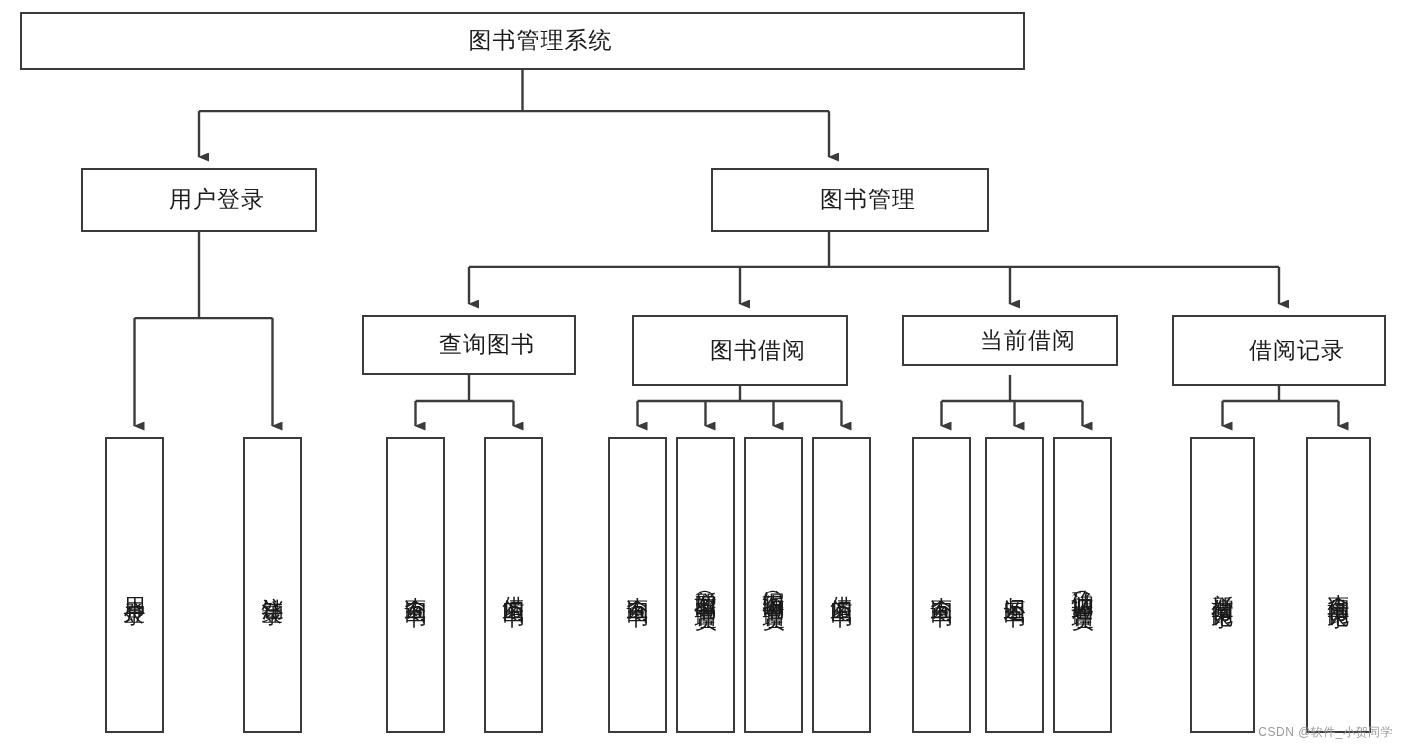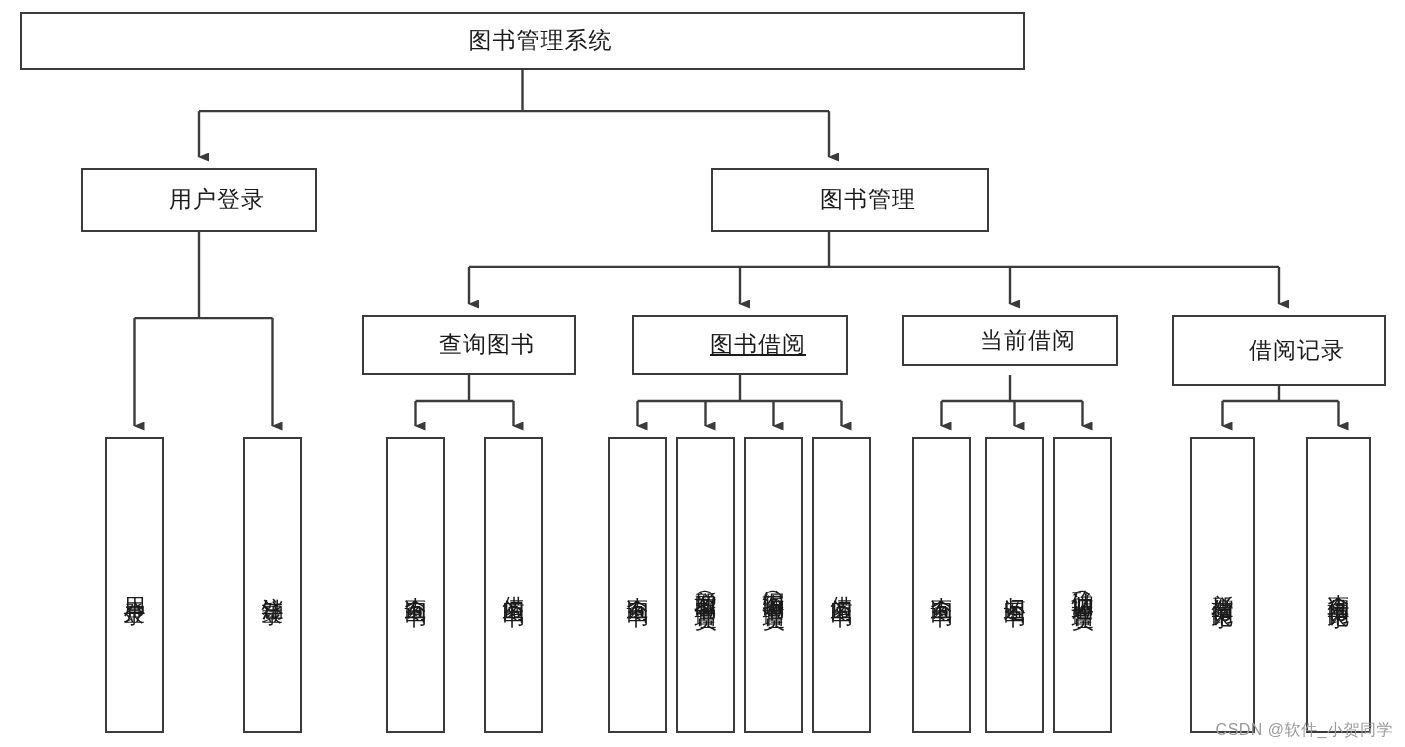--- a/index.html
+++ b/index.html
@@ -57,21 +57,21 @@
     white-space: nowrap;
   }
   .node .label {
     display: block;
     white-space: nowrap;
   }
   #watermark {
     position: absolute;
     right: 12px;
     bottom: 6px;
-    font-size: 16px;
+    font-size: 12px;
     color: #9a9a9a;
     letter-spacing: 0.5px;
     white-space: nowrap;
     margin-top: 35px;
   }
 </style>
 </head>
 <body>
 
 <div id="diagram-root">
@@ -125,21 +125,21 @@
       </div>
       <div class="node horiz" style="left: 81px; top: 168px; width: 236px; height: 64px;">
         <span class="label">用户登录</span>
       </div>
       <div class="node horiz" style="left: 711px; top: 168px; width: 278px; height: 64px;">
         <span class="label">图书管理</span>
       </div>
       <div class="node horiz" style="left: 362px; top: 315px; width: 214px; height: 60px;">
         <span class="label">查询图书</span>
       </div>
-      <div class="node horiz" style="left: 632px; top: 315px; width: 216px; height: 60px; text-decoration: underline;">
+      <div class="node horiz" style="left: 632px; top: 315px; width: 216px; height: 71px;">
         <span class="label">图书借阅</span>
       </div>
       <div class="node horiz" style="left: 902px; top: 315px; width: 216px; height: 51px;">
         <span class="label">当前借阅</span>
       </div>
       <div class="node horiz" style="left: 1172px; top: 315px; width: 214px; height: 71px;">
         <span class="label">借阅记录</span>
       </div>
       <div class="node vert" style="left: 105px; top: 437px; width: 59px; height: 296px;">
         <span class="label">用户登录</span>

